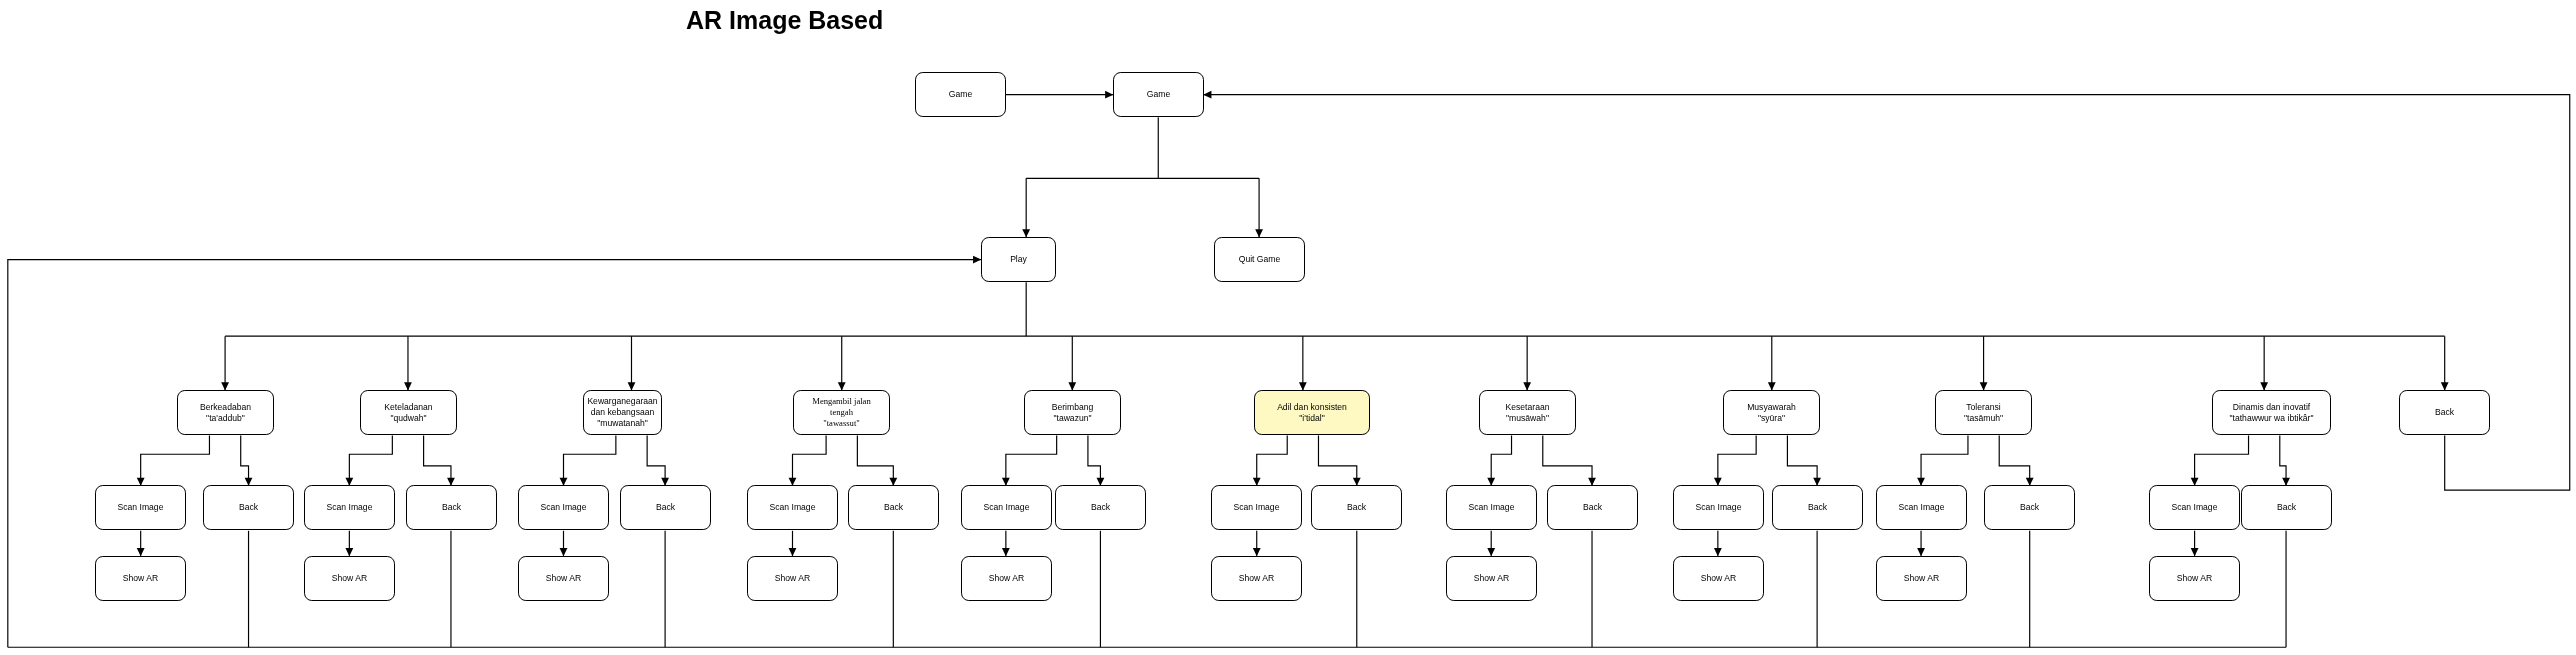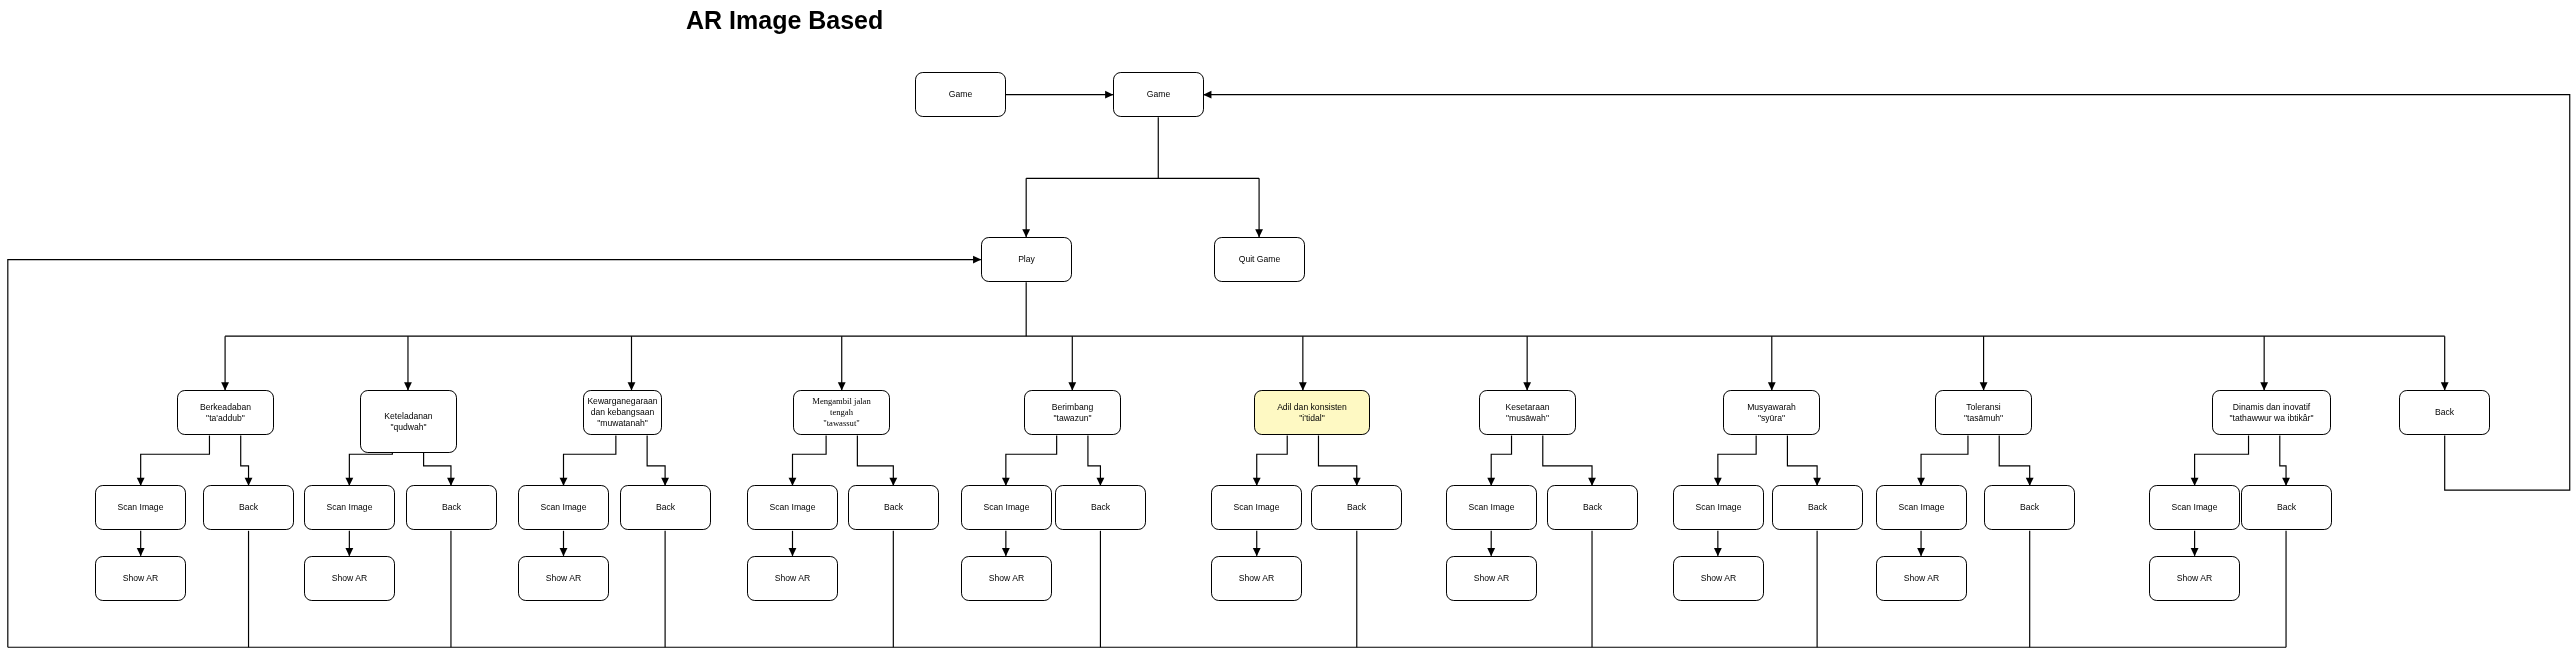--- a/index.html
+++ b/index.html
@@ -124,25 +124,25 @@
         <polyline points="2597,679 2597,828" stroke="#000000"></polyline>
         <polyline points="2925,679 2925,828" stroke="#000000"></polyline>
         <polyline points="10,828 2925,828" stroke="#000000"></polyline>
         <polyline points="10,828 10,332 1255,332" stroke="#000000" marker-end="url(#arrowhead)"></polyline>
         <polyline points="3128,557 3128,627 3288,627 3288,121 1540,121" stroke="#000000" marker-end="url(#arrowhead)"></polyline>
       </g>
   </svg>
   <div id="nodes">
       <div class="node" style="left: 915px; top: 72px; width: 91px; height: 45px; background: rgb(255, 255, 255);">Game</div>
       <div class="node" style="left: 1113px; top: 72px; width: 91px; height: 45px; background: rgb(255, 255, 255);">Game</div>
-      <div class="node" style="left: 981px; top: 237px; width: 91px; height: 45px; background: rgb(255, 255, 255);">Play</div>
+      <div class="node" style="left: 981px; top: 237px; width: 75px; height: 45px; background: rgb(255, 255, 255);">Play</div>
       <div class="node" style="left: 1214px; top: 237px; width: 91px; height: 45px; background: rgb(255, 255, 255);">Quit Game</div>
       <div class="node" style="left: 177px; top: 390px; width: 97px; height: 45px; background: rgb(255, 255, 255);">Berkeadaban
 "ta'addub"</div>
-      <div class="node" style="left: 360px; top: 390px; width: 97px; height: 63px; background: rgb(255, 255, 255);">Keteladanan
+      <div class="node" style="left: 360px; top: 390px; width: 97px; height: 45px; background: rgb(255, 255, 255);">Keteladanan
 "qudwah"</div>
       <div class="node" style="left: 583px; top: 390px; width: 79px; height: 45px; background: rgb(255, 255, 255);">Kewarganegaraan
 dan kebangsaan
 "muwatanah"</div>
       <div class="node" style="left: 793px; top: 390px; width: 97px; height: 45px; background: rgb(255, 255, 255); font-family: Liberation Serif, serif;">Mengambil jalan
 tengah
 "tawassut"</div>
       <div class="node" style="left: 1024px; top: 390px; width: 97px; height: 45px; background: rgb(255, 255, 255);">Berimbang
 "tawazun"</div>
       <div class="node" style="left: 1254px; top: 390px; width: 116px; height: 45px; background: #fef9c3; text-align: center;">Adil dan konsisten

